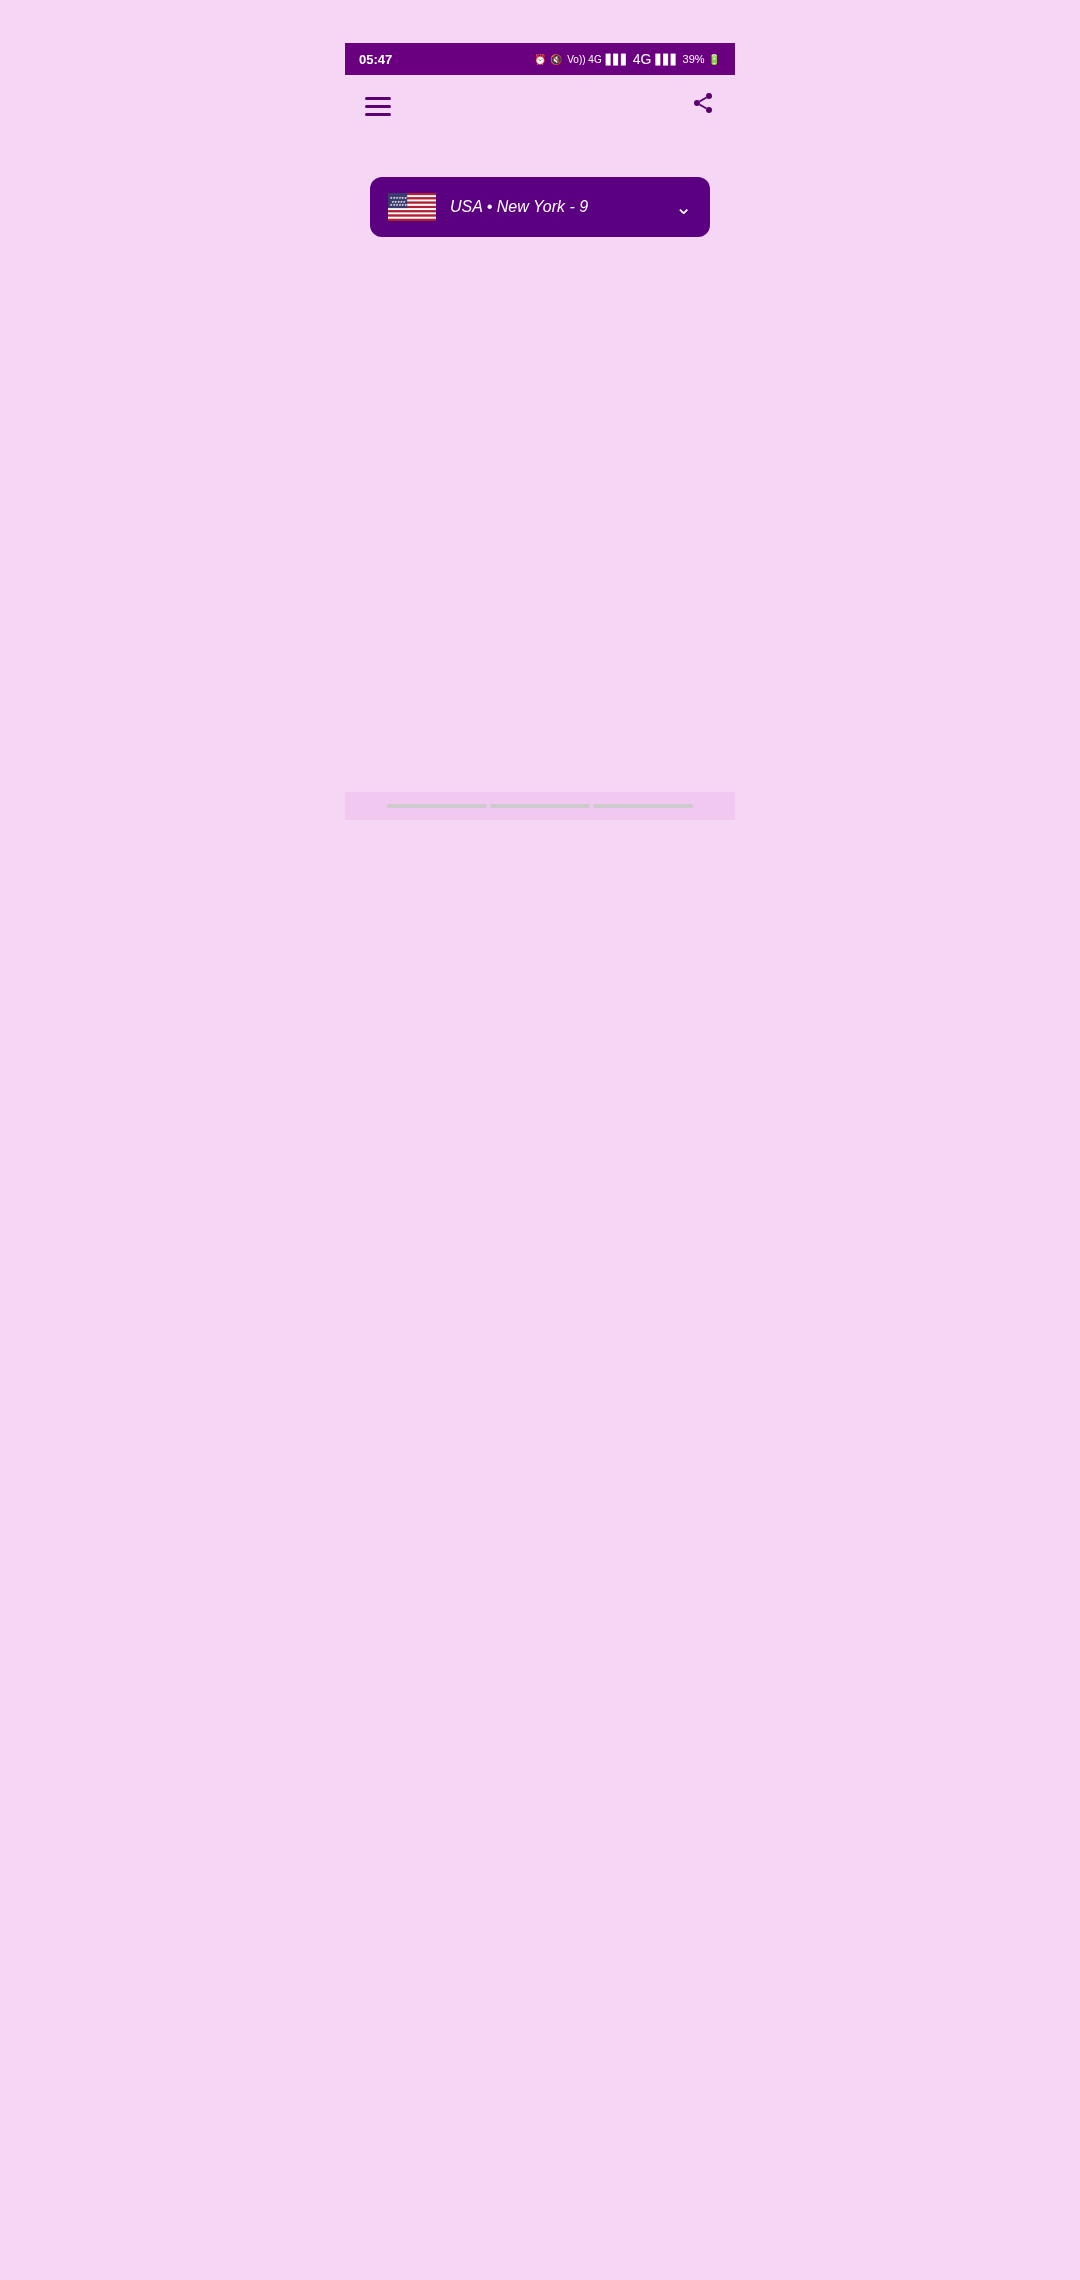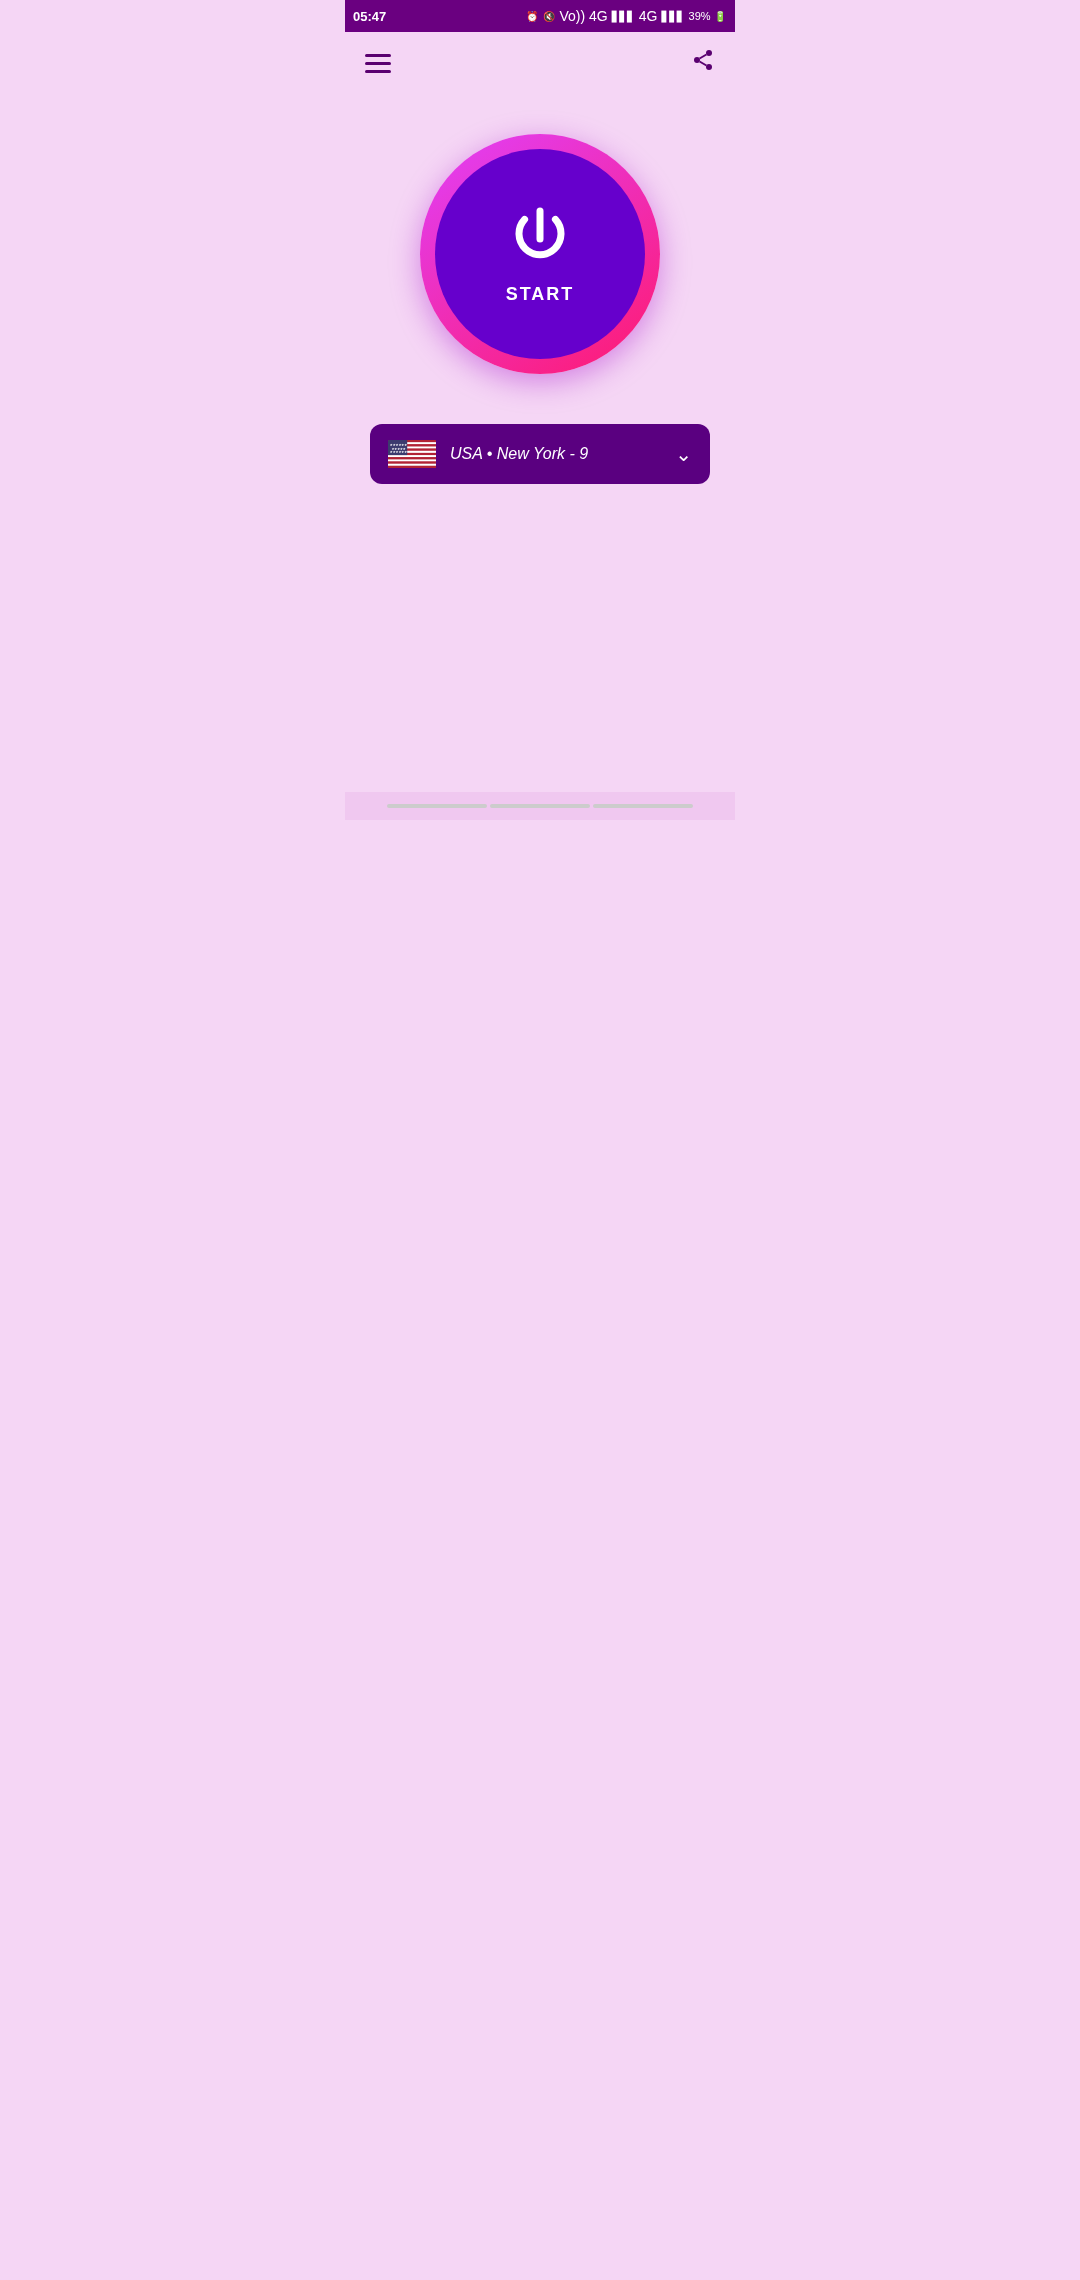--- a/index.html
+++ b/index.html
@@ -19,22 +19,23 @@
       position: relative;
     }
 
     
     .status-bar {
       background-color: #6a0080;
       color: white;
       display: flex;
       justify-content: space-between;
       align-items: center;
-      padding: 6px 8px;
+      padding: 6px 14px;
       height: 32px;
+      margin-top: 43px;
     }
 
     .status-time {
       font-size: 13px;
       font-weight: bold;
       color: white;
     }
 
     .status-icons {
       display: flex;
@@ -194,21 +195,21 @@
     }
   </style>
 </head>
 <body>
 
 <div class="status-bar">
   <span class="status-time">05:47</span>
   <div class="status-icons">
     <span>⏰</span>
     <span>🔇</span>
-    <span style="font-size:14px;">Vo)) 4G</span>
+    <span style="font-size:10px;">Vo)) 4G</span>
     <span style="font-size:10px;">▋▋▋</span>
     <span style="font-size:14px;">4G</span>
     <span style="font-size:10px;">▋▋▋</span>
     <span class="battery-text">39%</span>
     <span>🔋</span>
   </div>
 </div>
 
 <div class="header">
   <div class="hamburger-icon">
@@ -222,30 +223,20 @@
       <circle cx="6" cy="12" r="3"></circle>
       <circle cx="18" cy="19" r="3"></circle>
       <line x1="8.59" y1="13.51" x2="15.42" y2="17.49" stroke="#5a0070" stroke-width="2"></line>
       <line x1="15.41" y1="6.51" x2="8.59" y2="10.49" stroke="#5a0070" stroke-width="2"></line>
     </svg>
   </button>
 </div>
 
 <div class="main-content">
 
-  <div class="power-button-outer">
-    <div class="power-button-inner">
-
-      <svg class="power-svg" viewBox="0 0 100 100">
-        <path d="M50 10 L50 50" stroke="white" stroke-width="10" stroke-linecap="round" fill="none"></path>
-        <path d="M28 22 A 30 30 0 1 0 72 22" stroke="white" stroke-width="10" stroke-linecap="round" fill="none"></path>
-      </svg>
-      <span class="start-label">START</span>
-    </div>
-  </div>
 
   <div class="server-selector">
     <div class="server-left">
 
       <div class="flag-container">
         <svg class="flag-svg" viewBox="0 0 60 35">
 
           <rect width="60" height="35" fill="#B22234"></rect>
           <rect y="2.69" width="60" height="2.69" fill="white"></rect>
           <rect y="5.38" width="60" height="2.69" fill="#B22234"></rect>

